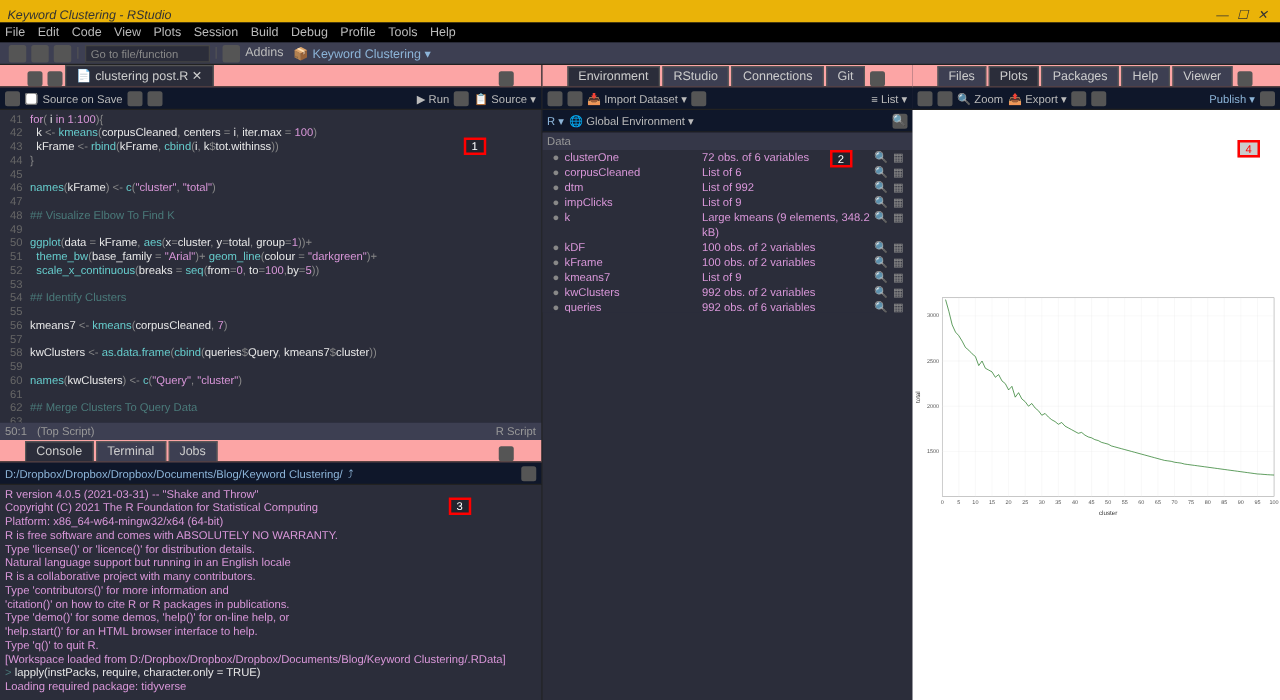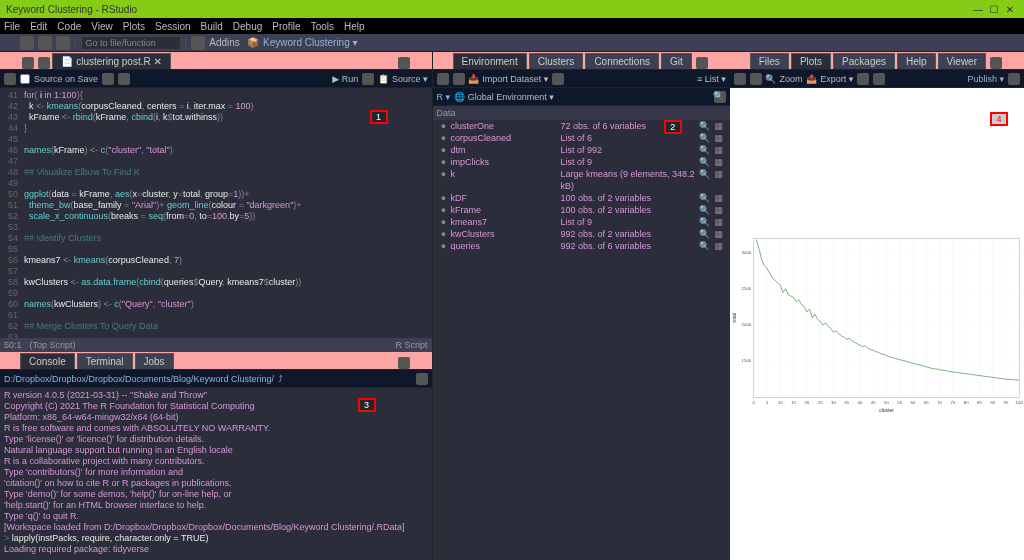--- a/index.html
+++ b/index.html
@@ -1,22 +1,22 @@
 <!DOCTYPE html>
 <html><head>
 <meta charset="utf-8">
 <style>
 * { margin: 0; padding: 0; box-sizing: border-box; font-family: "Segoe UI", Arial, sans-serif; }
 body { background: #2b2d3a; color: #ccc; font-size: 10px; overflow: hidden; width: 1024px; height: 560px; }
-.titlebar { height: 18px; background: #84cc16; color: #333; display: flex; align-items: center; padding: 0 6px; font-size: 10px; }
+.titlebar { height: 18px; background: #eab308; color: #333; display: flex; align-items: flex-end; padding: 0 6px; font-size: 10px; font-style: italic; }
 .titlebar .spacer { flex: 1; }
 .titlebar .winbtn { width: 16px; text-align: center; cursor: pointer; }
 .menubar { height: 16px; background: #000000; display: flex; align-items: center; padding: 0 4px; gap: 10px; font-size: 10px; color: #bbb; }
 .menubar span { cursor: pointer; }
-.toolbar2 { height: 18px; background: #3d3f52; display: flex; align-items: center; padding: 0 20px; gap: 4px; font-size: 10px; color: #bbb; border-bottom: 1px solid #222; }
+.toolbar2 { height: 18px; background: #3d3f52; display: flex; align-items: center; padding: 0 7px; gap: 4px; font-size: 10px; color: #bbb; border-bottom: 1px solid #222; }
 .toolbar2 .icn { width: 14px; height: 14px; background: #555; border-radius: 2px; }
 .toolbar2 .goto { background: #2b2d3a; border: 1px solid #444; padding: 1px 4px; color: #888; font-size: 9px; width: 100px; }
 .main { display: flex; height: 508px; }
 .leftcol { width: 554px; display: flex; flex-direction: column; border-right: 1px solid #222; }
 .rightcol { flex: 1; display: flex; flex-direction: row; }
 .pane { display: flex; flex-direction: column; }
 .tabstrip { height: 18px; background: #fca5a5; display: flex; align-items: flex-end; padding: 0 20px; border-bottom: 1px solid #222; }
 .tab { background: #2b2d3a; padding: 2px 8px; font-size: 10px; color: #ccc; border-top: 1px solid #555; border-left: 1px solid #555; border-right: 1px solid #555; margin-right: 2px; cursor: pointer; }
 .tabstrip .spacer { flex: 1; }
 .tabstrip .ticon { width: 12px; height: 12px; background: #555; border-radius: 2px; margin: 0 2px; }
@@ -180,21 +180,21 @@
           <div><span class="prompt">&gt; </span><span class="cmd">lapply(instPacks, require, character.only = TRUE)</span></div>
           <div>Loading required package: tidyverse</div>
         </div>
     </div>
   </div>
 
   <div class="rightcol">
     <div class="pane" style="height:198px">
       <div class="tabstrip">
         <span class="tab">Environment</span>
-        <span class="tab" style="background:#3d3f52">Clusters</span>
+        <span class="tab" style="background:#3d3f52">RStudio</span>
         <span class="tab" style="background:#3d3f52">Connections</span>
         <span class="tab" style="background:#3d3f52">Git</span>
         <span class="spacer"></span>
         <span class="ticon"></span>
       </div>
       <div class="panetools">
         <span class="icn"></span>
         <span class="icn"></span>
         <span>📥 <span>Import Dataset</span> ▾</span>
         <span class="icn"></span>

